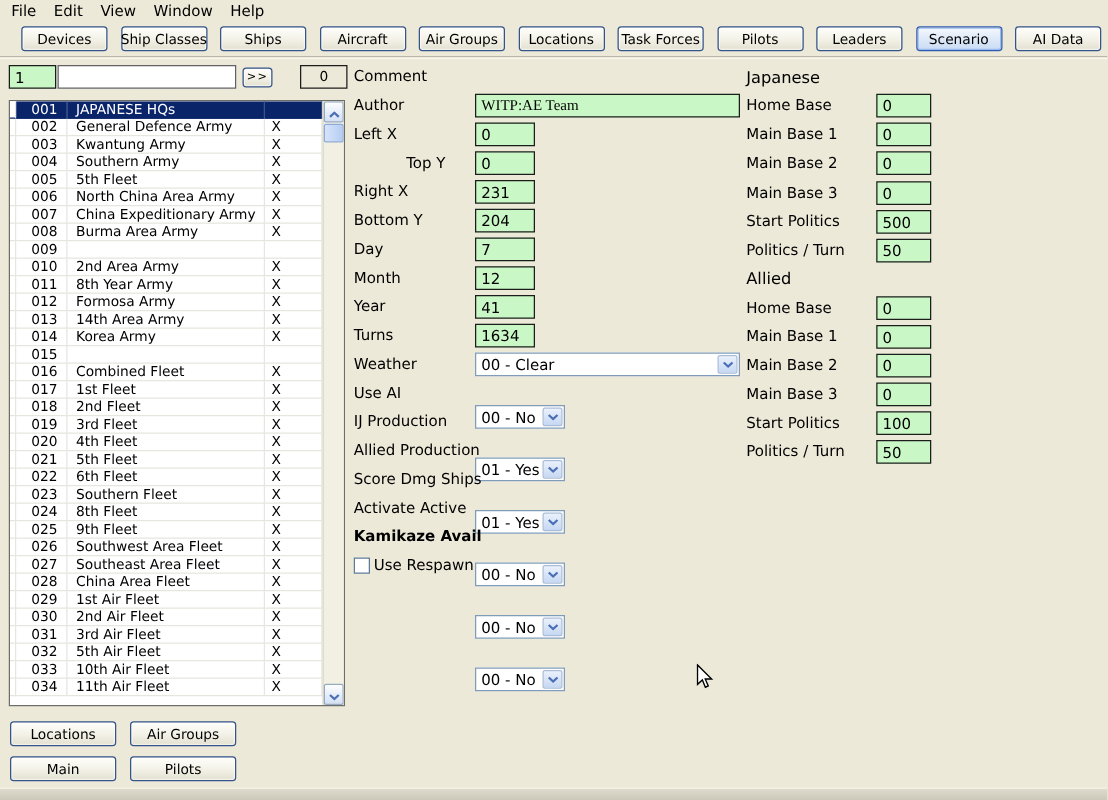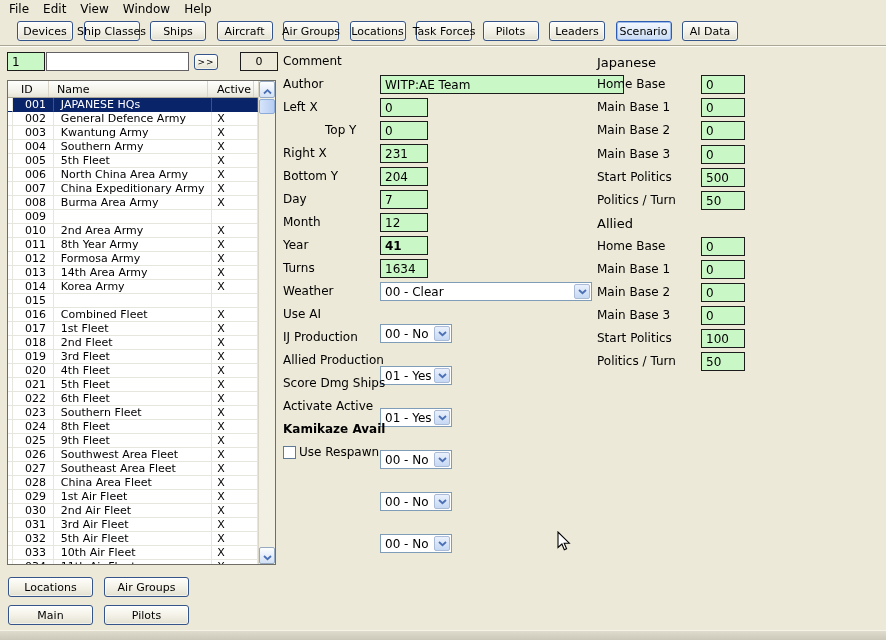--- a/index.html
+++ b/index.html
@@ -24,21 +24,21 @@
     padding-left:17px; background:#ece9d8;
     border-bottom:1px solid #a9a695;
   }
   .xp-btn {
     border:1px solid #35548a; border-radius:3px;
     background:linear-gradient(#fefefb, #f3f1e6 55%, #e2e0d0);
     box-shadow:inset 0 1px 0 #fff, inset 0 0 0 1px rgba(255,255,255,.55);
     font-size:11px; display:flex; align-items:center; justify-content:center;
     cursor:default; white-space:nowrap;
   }
-  .tb-btn { width:56px; height:20px; }
+  .tb-btn { width:69px; height:20px; }
   .xp-btn.selected {
     border-color:#2f5bb0;
     background:linear-gradient(#f4f8fe, #dce8f8 55%, #c9dbf4);
     box-shadow:inset 0 0 0 1px #9cbcf0;
   }
   
   .client { position:relative; height:593px; background:#ece9d8; border-top:1px solid #fdfcf5; }
   .abs { position:absolute; }
   .green-field {
     background:#caf7c6; border:1px solid #1c1c1c; height:19px;
@@ -126,26 +126,20 @@
 
 <div class="client">
 
   <div class="abs green-field" style="left:7px; top:5px; width:38px;">1</div>
   <input class="abs textbox" style="left: 46px; top: 5px; width: 143px;" value="">
   <div class="abs xp-btn mini-btn" style="left:194px; top:7px;">&gt;&gt;</div>
   <div class="abs plain-box" style="left:240px; top:5px; width:38px;">0</div>
 
   <div class="abs grid">
     <div class="grid-inner">
-      <div class="grid-head">
-        <div class="gh-cell gh-id">ID</div>
-        <div class="gh-cell gh-name">Name</div>
-        <div class="gh-cell gh-active">Active</div>
-        <div class="gh-cell gh-fill"></div>
-      </div>
       <div id="grid-rows">
           <div class="grid-row selected">
             <div class="gc gc-gutter"></div>
             <div class="gc gc-id">001</div>
             <div class="gc gc-name">JAPANESE HQs</div>
             <div class="gc gc-active"></div>
           </div>
           <div class="grid-row">
             <div class="gc gc-gutter"></div>
             <div class="gc gc-id">002</div>
@@ -361,35 +355,35 @@
               <path d="M1 1 L4.5 4.2 L8 1" fill="none" stroke="#4a6fb5" stroke-width="1.8"></path>
             </svg>
         </span>
       </div>
     </div>
   </div>
 
   <div class="abs" id="form-rows" style="left:283px; top:5px; width:312px; height:440px;">
       <div class="abs form-label" style="left: 0px; top: 0px;">Comment</div>
       <div class="abs form-label" style="left: 0px; top: 23px;">Author</div>
-      <div class="abs green-field" style="left: 97px; top: 23px; width: 244px;">WITP:AE Team</div>
+      <div class="abs green-field" style="left: 97px; top: 23px; width: 212px; font-family: Liberation Serif, serif;">WITP:AE Team</div>
       <div class="abs form-label" style="left: 0px; top: 46px;">Left X</div>
       <div class="abs green-field" style="left: 97px; top: 46px; width: 48px;">0</div>
       <div class="abs form-label" style="left: 0px; top: 69px; margin-left: 42px;">Top Y</div>
       <div class="abs green-field" style="left: 97px; top: 69px; width: 48px;">0</div>
       <div class="abs form-label" style="left: 0px; top: 92px;">Right X</div>
       <div class="abs green-field" style="left: 97px; top: 92px; width: 48px;">231</div>
       <div class="abs form-label" style="left: 0px; top: 115px;">Bottom Y</div>
       <div class="abs green-field" style="left: 97px; top: 115px; width: 48px;">204</div>
       <div class="abs form-label" style="left: 0px; top: 138px;">Day</div>
       <div class="abs green-field" style="left: 97px; top: 138px; width: 48px;">7</div>
       <div class="abs form-label" style="left: 0px; top: 161px;">Month</div>
       <div class="abs green-field" style="left: 97px; top: 161px; width: 48px;">12</div>
       <div class="abs form-label" style="left: 0px; top: 184px;">Year</div>
-      <div class="abs green-field" style="left: 97px; top: 184px; width: 48px; font-weight: bold;">41</div>
+      <div class="abs green-field" style="left: 97px; top: 184px; width: 48px;">41</div>
       <div class="abs form-label" style="left: 0px; top: 207px;">Turns</div>
       <div class="abs green-field" style="left: 97px; top: 207px; width: 48px;">1634</div>
       <div class="abs form-label" style="left: 0px; top: 230px;">Weather</div>
       <div class="abs combo" style="left: 97px; top: 230px; width: 212px;">
         <span>00 - Clear</span>
         <span class="combo-arrow">
           <svg width="9" height="6" viewBox="0 0 9 6">
             <path d="M1 1 L4.5 4.2 L8 1" fill="none" stroke="#4a6fb5" stroke-width="1.8"></path>
           </svg>
         </span>

